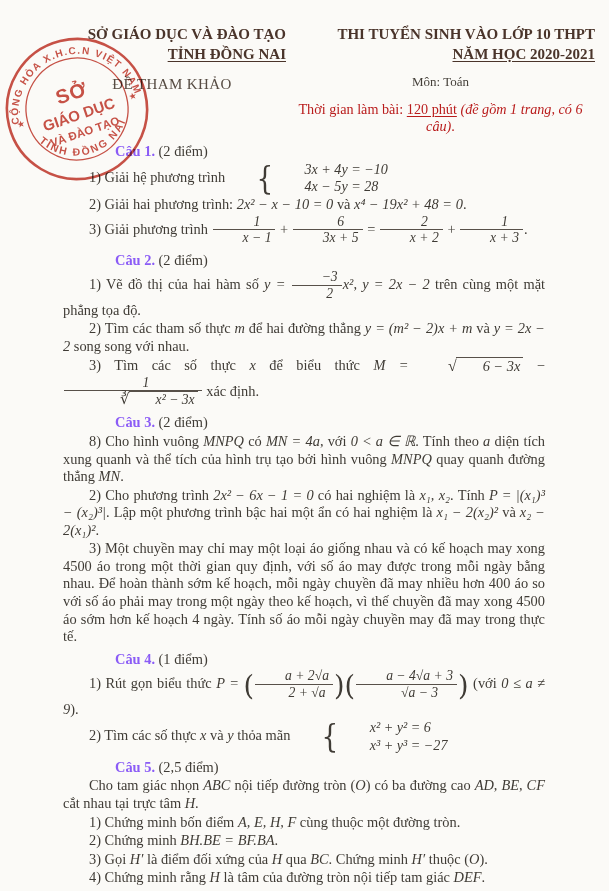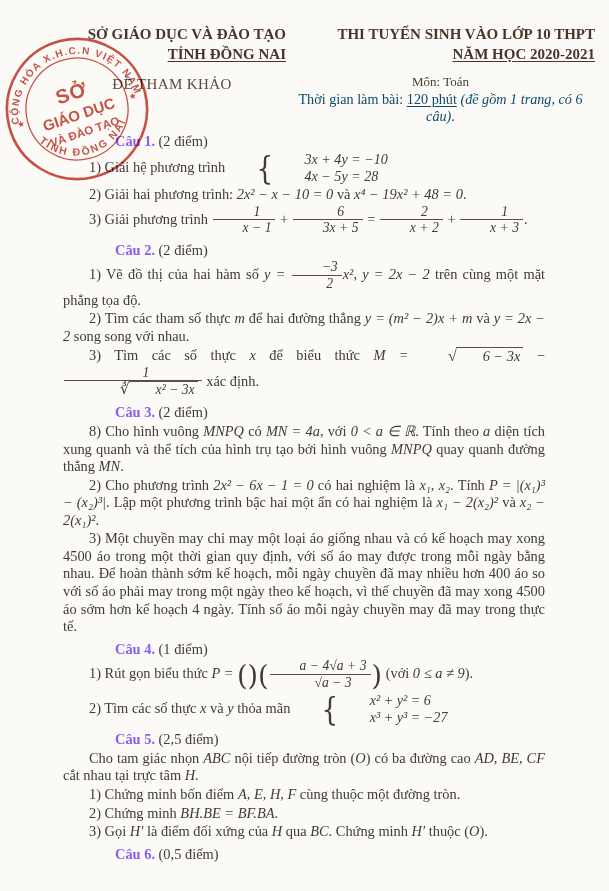--- a/index.html
+++ b/index.html
@@ -12,21 +12,21 @@
   .page { position:relative; width:609px; height:891px; box-sizing:border-box; padding-top:24px; }
 
   
   .hdr { display:flex; padding:0 14px 0 58px; }
   .hdr-left { width:228px; text-align:center; }
   .hdr-right { flex:1; text-align:center; }
   .h-bold { font-weight:bold; font-size:15px; color:#4a342a; line-height:1.35;text-align:right; }
   .u { text-decoration:underline; text-underline-offset:2px; }
   .h-sub { font-size:15px; color:#564b42; margin-top:11px; letter-spacing:0.4px; }
   .h-line3 { font-size:13px; margin-top:9px; color:#45403a; }
-  .h-line4 { font-size:14.2px; margin-top:1px; color:#0c4a6e; }
+  .h-line4 { font-size:14.2px; margin-top:11px; color:#b91c1c; }
 
   
   .stamp { position:absolute; left:2px; top:34px; width:150px; height:150px;
            opacity:0.88; mix-blend-mode:multiply; }
   .stamp text { fill:#c23a2e; font-family:"Liberation Sans", sans-serif; }
   .st-ring { font-size:10px; font-weight:bold; letter-spacing:1.4px; }
   .st-ring2 { font-size:10.5px; font-weight:bold; letter-spacing:2px; }
   .st-star { font-size:9px; }
   .st-c1 { font-size:20px; font-weight:bold; letter-spacing:1px; }
   .st-c2 { font-size:15px; font-weight:bold; }
@@ -154,37 +154,41 @@
         </span><span> xác định.</span>
     </p>
 
     <p class="qhead"><b class="qt">Câu 3.</b><span> (2 điểm)</span></p>
     <p><span>8) Cho hình vuông </span><i>MNPQ</i><span> có </span><i>MN = 4a</i><span>, với </span><i>0 &lt; a ∈ ℝ</i><span>. Tính theo </span><i>a</i><span> diện tích xung quanh và thể tích của hình trụ tạo bởi hình vuông </span><i>MNPQ</i><span> quay quanh đường thẳng </span><i>MN</i><span>.</span></p>
     <p><span>2) Cho phương trình </span><i>2x² − 6x − 1 = 0</i><span> có hai nghiệm là </span><i>x₁, x₂</i><span>. Tính </span><i>P = |(x₁)³ − (x₂)³|</i><span>. Lập một phương trình bậc hai một ẩn có hai nghiệm là </span><i>x₁ − 2(x₂)²</i><span> và </span><i>x₂ − 2(x₁)²</i><span>.</span></p>
     <p><span>3) Một chuyền may chỉ may một loại áo giống nhau và có kế hoạch may xong 4500 áo trong một thời gian quy định, với số áo may được trong mỗi ngày bằng nhau. Để hoàn thành sớm kế hoạch, mỗi ngày chuyền đã may nhiều hơn 400 áo so với số áo phải may trong một ngày theo kế hoạch, vì thế chuyền đã may xong 4500 áo sớm hơn kế hoạch 4 ngày. Tính số áo mỗi ngày chuyền may đã may trong thực tế.</span></p>
 
     <p class="qhead"><b class="qt">Câu 4.</b><span> (1 điểm)</span></p>
     <p>
-      <span>1) Rút gọn biểu thức </span><i>P = </i><span class="bigp">(</span><span class="bigp">)</span><span class="bigp">(</span><span class="frac">
+      <span>1) Rút gọn biểu thức </span><i>P = </i><span class="bigp">(</span><span class="frac">
+          <span class="num">a + 2√a</span>
+          <span class="den">2 + √a</span>
+        </span><span class="bigp">)</span><span class="bigp">(</span><span class="frac">
           <span class="num">a − 4√a + 3</span>
           <span class="den">√a − 3</span>
         </span><span class="bigp">)</span><span> (với </span><i>0 ≤ a ≠ 9</i><span>).</span>
     </p>
     <p>
       <span>2) Tìm các số thực </span><i>x</i><span> và </span><i>y</i><span> thỏa mãn </span><span class="sys">
           <span class="brace">{</span>
           <span class="eqcol">
             <span>x² + y² = 6</span>
             <span>x³ + y³ = −27</span>
           </span>
         </span>
     </p>
 
     <p class="qhead"><b class="qt">Câu 5.</b><span> (2,5 điểm)</span></p>
     <p><span>Cho tam giác nhọn </span><i>ABC</i><span> nội tiếp đường tròn (</span><i>O</i><span>) có ba đường cao </span><i>AD</i><span>, </span><i>BE</i><span>, </span><i>CF</i><span> cắt nhau tại trực tâm </span><i>H</i><span>.</span></p>
     <p><span>1) Chứng minh bốn điểm </span><i>A, E, H, F</i><span> cùng thuộc một đường tròn.</span></p>
     <p><span>2) Chứng minh </span><i>BH.BE = BF.BA</i><span>.</span></p>
     <p><span>3) Gọi </span><i>H′</i><span> là điểm đối xứng của </span><i>H</i><span> qua </span><i>BC</i><span>. Chứng minh </span><i>H′</i><span> thuộc (</span><i>O</i><span>).</span></p>
+    <p><span>4) Chứng minh rằng </span><i>H</i><span> là tâm của đường tròn nội tiếp tam giác </span><i>DEF</i><span>.</span></p>
 
     <p class="qhead"><b class="qt">Câu 6.</b><span> (0,5 điểm)</span></p>
 
   </div>
 </div>
 
 </body></html>

